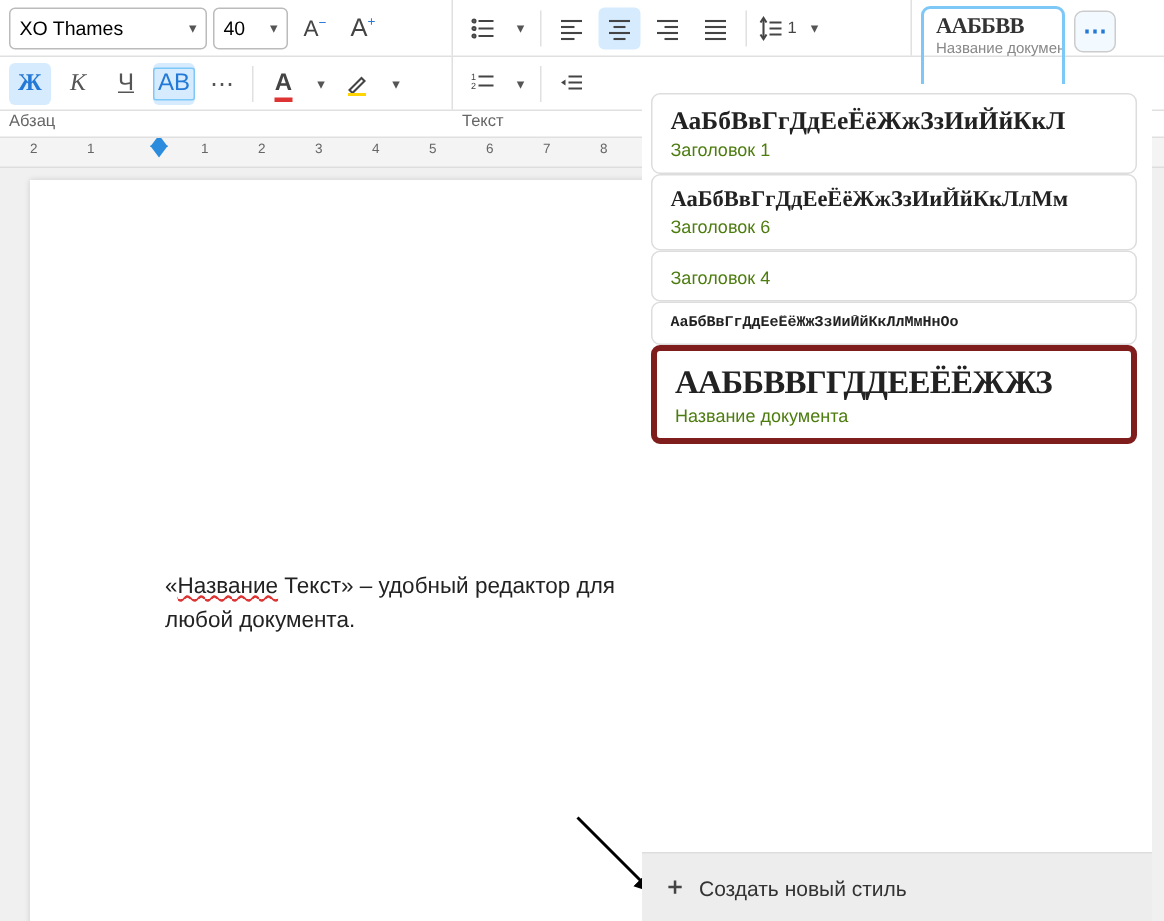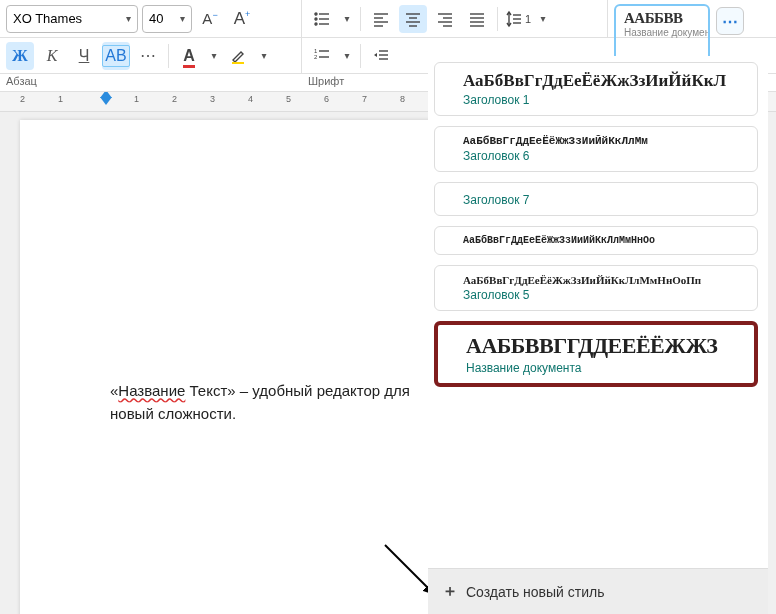--- a/index.html
+++ b/index.html
@@ -39,26 +39,26 @@
   .ruler .marker::after { content:''; display:block; width:0;height:0; border-left:6px solid transparent; border-right:6px solid transparent; border-top:8px solid #2b8cde; margin-top:-1px;}
 
   
   .doc-wrap { position:relative; background:#f0f0f0; height:522px;}
   .page { position:absolute; left:20px; top:8px; width:700px; height:800px; background:#fff; box-shadow:0 0 4px rgba(0,0,0,.15); padding: 260px 90px 0 90px; font-family: Georgia, 'Times New Roman', serif; font-size:15px; line-height:1.5; color:#222;}
   .page .redsquiggle { text-decoration: underline wavy #d33; text-decoration-skip-ink:none;}
 
   
   .style-panel { position:absolute; right:8px; top:56px; width:340px; bottom:0; background:#fff; display:flex; flex-direction:column;}
   .style-list { flex:1; overflow-y:auto; padding:6px 10px 6px 6px;}
-  .card { border:1px solid #ddd; border-radius:6px; padding:8px 28px; margin-bottom:10px; overflow:hidden;}
+  .card { border:1px solid #ddd; border-radius:6px; padding:8px 12px; overflow:hidden;}
   .card.selected { border:4px solid #7f1d1d; }
   .card .sample { font-weight:bold; white-space:nowrap; overflow:hidden; color:#222;}
-  .card .name { font-size:12px; color:#0f766e; margin-top:2px;}
+  .card .name { font-size:12px; color:#4d7c0f; margin-top:2px;}
   .s1 .sample{ font-size:17px; font-family:Georgia,serif;}
-  .s2 .sample{ font-size:11px; font-family:Liberation Mono, monospace;}
+  .s2 .sample{ font-size:15px; font-family:Liberation Serif, serif;}
   .s3 .sample{ font-size:13px; font-family:Georgia,serif;}
   .s4 .sample{ font-size:10px; font-family:Liberation Mono, monospace;}
   .s5 .sample{ font-size:11px; font-family:Georgia,serif;}
   .stitle .sample{ font-size:22px; font-family:Georgia,serif; letter-spacing:-0.5px;}
   .style-list::-webkit-scrollbar{width:10px;}
   .style-list::-webkit-scrollbar-thumb{background:#c4c4c4; border-radius:5px;}
   .style-list::-webkit-scrollbar-track{background:#eee;}
 
   .create-btn { border-top:1px solid #ddd; background:#ededed; padding:12px 14px; display:flex; align-items:center; gap:8px; font-size:14px; color:#333; cursor:pointer;}
   .create-btn .plus { font-size:16px; font-weight:bold; color:#444;}
@@ -209,21 +209,21 @@
           <line x1="7" y1="8" x2="16" y2="8"></line>
           <line x1="7" y1="12" x2="16" y2="12"></line>
           <path d="M5 6 L2 8 L5 10 Z" style="fill:#444;stroke:none"></path>
         </svg>
       </div>
   </div>
 </div>
 
 <div class="lblrow">
   <div style="width:302px">Абзац</div>
-  <div>Шрифт</div>
+  <div>Текст</div>
 </div>
 
 <div class="ruler" id="ruler">
   <div class="marker"></div>
 <span class="num" style="left: 20px;">2</span>
     <span class="num" style="left: 58px;">1</span>
     <span class="num" style="left: 96px;"></span>
     <span class="num" style="left: 134px;">1</span>
     <span class="num" style="left: 172px;">2</span>
     <span class="num" style="left: 210px;">3</span>
@@ -240,21 +240,21 @@
     <span class="num" style="left: 628px;">14</span>
     <span class="num" style="left: 666px;">15</span>
     <span class="num" style="left: 704px;">16</span>
     <span class="num" style="left: 742px;">17</span>
   </div>
 
 <div class="doc-wrap">
   <div class="page">
     <p>
       <span>«</span><span class="redsquiggle">Название</span><span> Текст» – удобный редактор для</span><br>
-      <span>новый сложности.</span>
+      <span>любой документа.</span>
     </p>
   </div>
 
   <svg class="arrow" viewBox="0 0 70 70">
     <defs>
         <marker id="ah" markerWidth="8" markerHeight="8" refX="6" refY="3" orient="auto">
           <path d="M0 0 L6 3 L0 6 Z" fill="#000"></path>
         </marker>
       </defs>
     <line x1="5" y1="5" x2="55" y2="55" stroke="#000" stroke-width="2" marker-end="url(#ah)"></line>
@@ -265,28 +265,24 @@
   <div class="style-list" id="style-list">
       <div class="card s1">
         <div class="sample">АаБбВвГгДдЕеЁёЖжЗзИиЙйКкЛ</div>
         <div class="name">Заголовок 1</div>
       </div>
       <div class="card s2">
         <div class="sample">АаБбВвГгДдЕеЁёЖжЗзИиЙйКкЛлМм</div>
         <div class="name">Заголовок 6</div>
       </div>
       <div class="card s3">
-        <div class="name">Заголовок 7</div>
+        <div class="name">Заголовок 4</div>
       </div>
       <div class="card s4">
         <div class="sample">АаБбВвГгДдЕеЁёЖжЗзИиЙйКкЛлМмНнОо</div>
-      </div>
-      <div class="card s5">
-        <div class="sample">АаБбВвГгДдЕеЁёЖжЗзИиЙйКкЛлМмНнОоПп</div>
-        <div class="name">Заголовок 5</div>
       </div>
       <div class="card stitle selected">
         <div class="sample">ААББВВГГДДЕЕЁЁЖЖЗ</div>
         <div class="name">Название документа</div>
       </div>
     </div>
   <div class="create-btn">
     <span class="plus">＋</span>
     <span>Создать новый стиль</span>
   </div>

